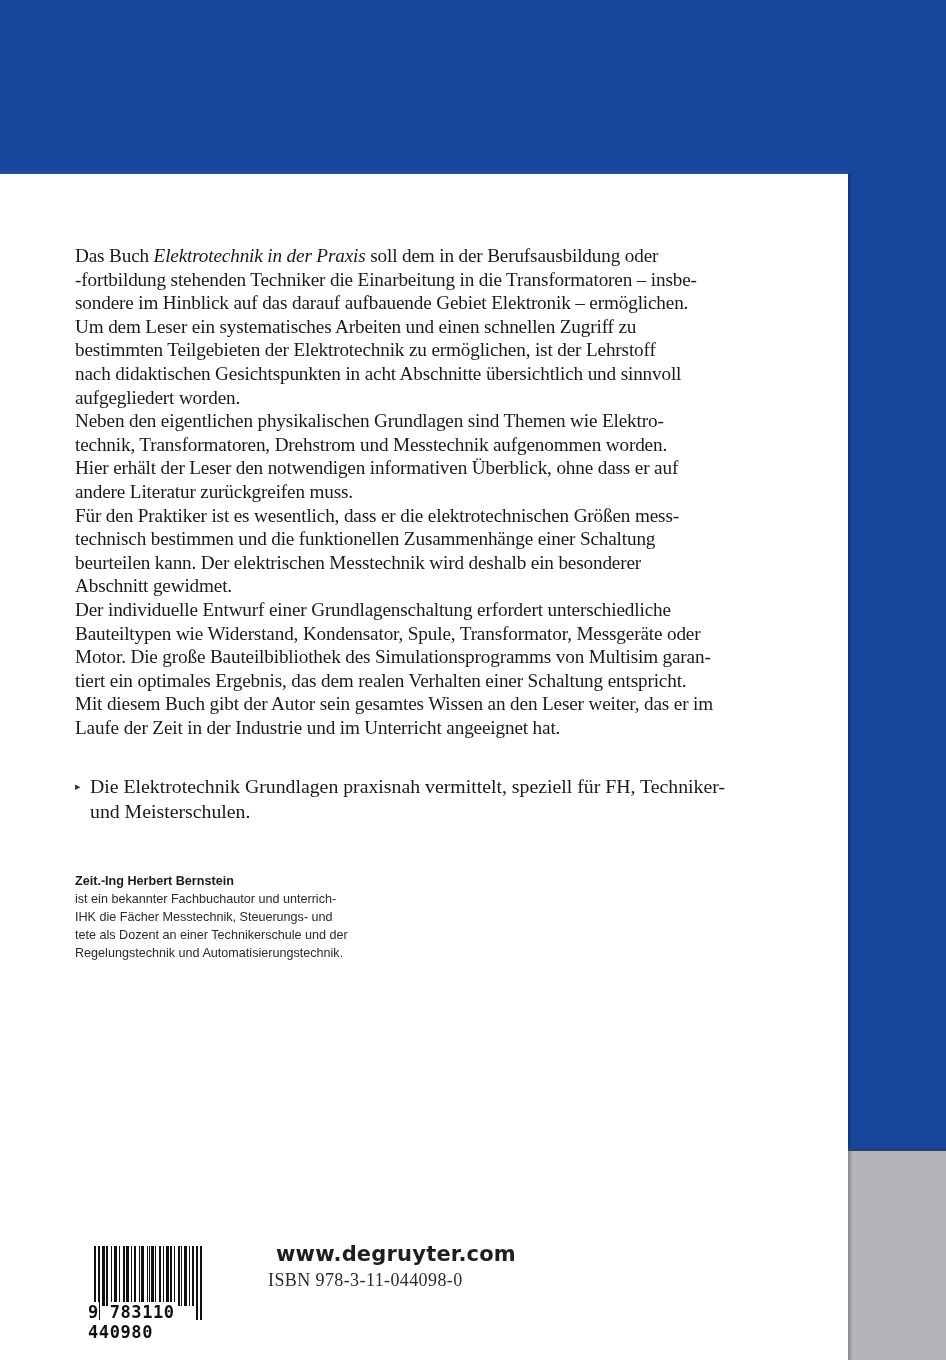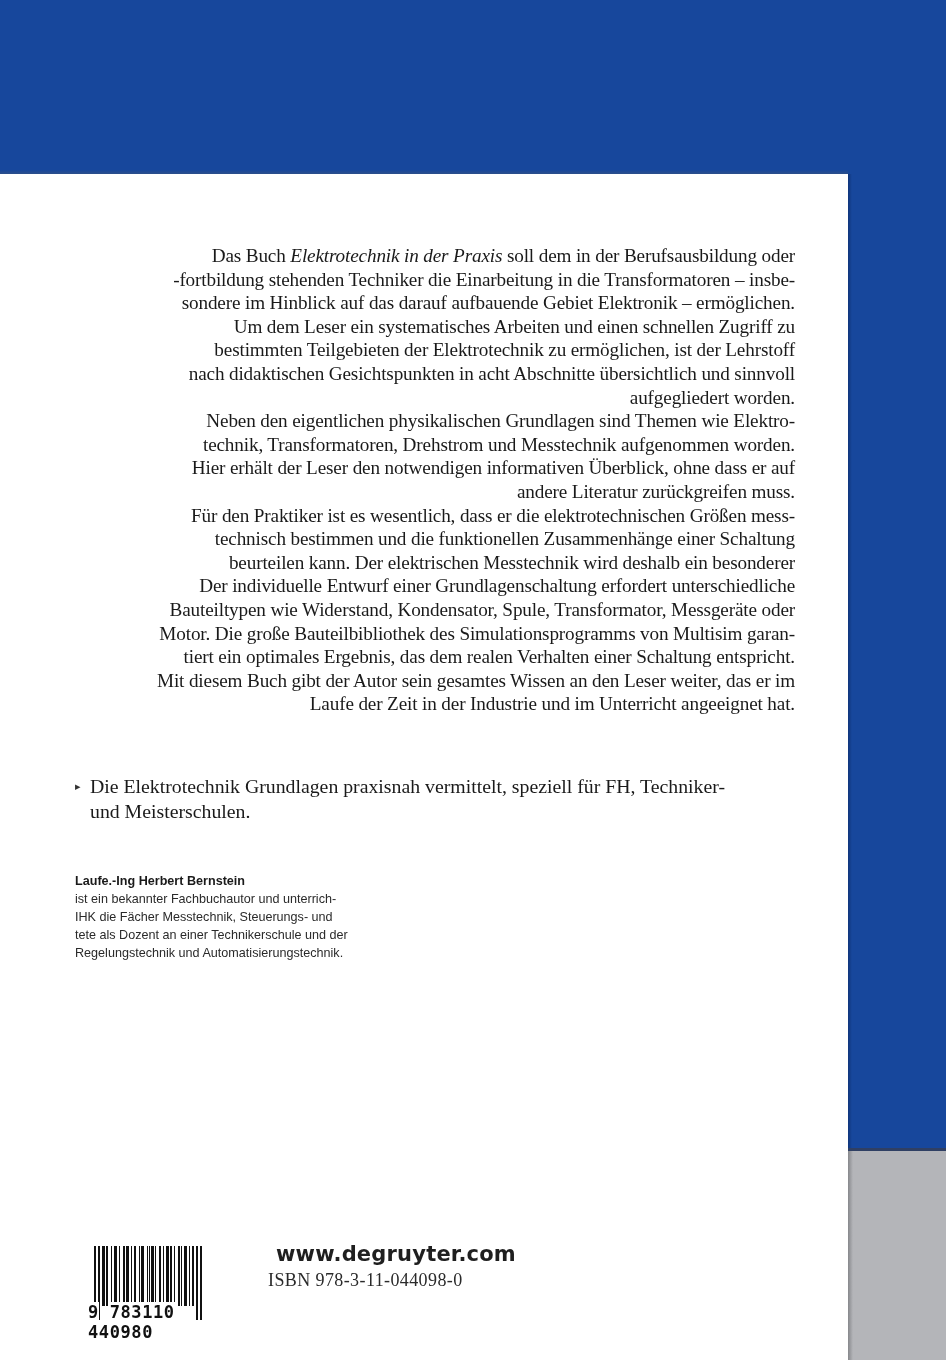--- a/index.html
+++ b/index.html
@@ -11,21 +11,20 @@
   .gray-band { position:absolute; left:848px; top:1148px; width:98px; height:212px; background:#b4b5b9; }
   .gray-band-shadow { position:absolute; left:848px; top:1148px; width:98px; height:3px; background:#2f3f63; }
   .gray-band-left { position:absolute; left:848px; top:1148px; width:5px; height:212px; background:linear-gradient(90deg,#86878b,#b4b5b9); }
   .panel { position:absolute; left:0; top:174px; width:848px; height:1186px; background:#ffffff; }
 
   .body-text {
     position:absolute; left:75px; top:244px; width:720px;
     font-family:"Liberation Serif", "DejaVu Serif", serif;
     font-size:19.2px; line-height:23.6px; color:#1a1a1a;
     letter-spacing:-0.15px;
-    text-align:right;
   }
   .line { display:block; white-space:nowrap; }
   .line i { font-style:italic; }
 
   .bullet-block {
     position:absolute; left:75px; top:774px; width:720px;
     font-family:"Liberation Serif", "DejaVu Serif", serif;
     font-size:19.8px; line-height:25px; color:#1a1a1a;
   }
   .bullet-marker { position:absolute; left:0; top:0; font-size:11px; line-height:25px; color:#333; }
@@ -81,38 +80,39 @@
   <span class="line">bestimmten Teilgebieten der Elektrotechnik zu ermöglichen, ist der Lehrstoff</span>
   <span class="line">nach didaktischen Gesichtspunkten in acht Abschnitte übersichtlich und sinnvoll</span>
   <span class="line">aufgegliedert worden.</span>
   <span class="line">Neben den eigentlichen physikalischen Grundlagen sind Themen wie Elektro-</span>
   <span class="line">technik, Transformatoren, Drehstrom und Messtechnik aufgenommen worden.</span>
   <span class="line">Hier erhält der Leser den notwendigen informativen Überblick, ohne dass er auf</span>
   <span class="line">andere Literatur zurückgreifen muss.</span>
   <span class="line">Für den Praktiker ist es wesentlich, dass er die elektrotechnischen Größen mess-</span>
   <span class="line">technisch bestimmen und die funktionellen Zusammenhänge einer Schaltung</span>
   <span class="line">beurteilen kann. Der elektrischen Messtechnik wird deshalb ein besonderer</span>
+  <span class="line">Abschnitt gewidmet.</span>
   <span class="line">Der individuelle Entwurf einer Grundlagenschaltung erfordert unterschiedliche</span>
   <span class="line">Bauteiltypen wie Widerstand, Kondensator, Spule, Transformator, Messgeräte oder</span>
   <span class="line">Motor. Die große Bauteilbibliothek des Simulationsprogramms von Multisim garan-</span>
   <span class="line">tiert ein optimales Ergebnis, das dem realen Verhalten einer Schaltung entspricht.</span>
   <span class="line">Mit diesem Buch gibt der Autor sein gesamtes Wissen an den Leser weiter, das er im</span>
   <span class="line">Laufe der Zeit in der Industrie und im Unterricht angeeignet hat.</span>
 </div>
 
 <div class="bullet-block">
   <span class="bullet-marker">▸</span>
   <div class="bullet-lines">
     <span class="line">Die Elektrotechnik Grundlagen praxisnah vermittelt, speziell für FH, Techniker-</span>
     <span class="line">und Meisterschulen.</span>
   </div>
 </div>
 
 <div class="author-block">
-  <span class="line author-name">Laufe.-Ing Herbert Bernstein</span>
+  <span class="line author-name">Zeit.-Ing Herbert Bernstein</span>
   <span class="line">ist ein bekannter Fachbuchautor und unterrich-</span>
   <span class="line">IHK die Fächer Messtechnik, Steuerungs- und</span>
   <span class="line">tete als Dozent an einer Technikerschule und der</span>
   <span class="line">Regelungstechnik und Automatisierungstechnik.</span>
 </div>
 
 <div class="barcode">
   <div class="barcode-bars">
     <div class="bar guard" style="width:2px"></div>
       <div class="gap" style="width:2px"></div>

